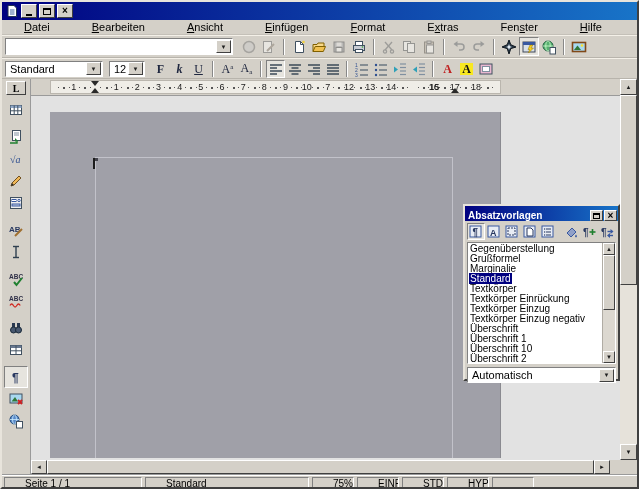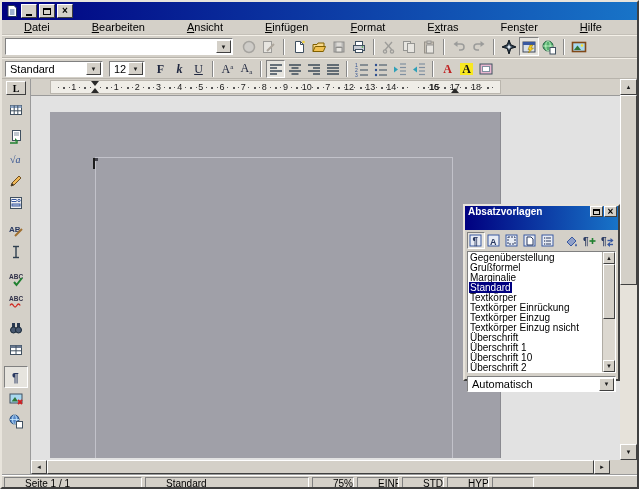--- a/index.html
+++ b/index.html
@@ -56,21 +56,21 @@
 .sbtn{width:16px;height:14px;min-width:16px;background:#d4d0c8;border:1px solid;border-color:#fff #404040 #404040 #fff;display:flex;align-items:center;justify-content:center;font-size:6px;color:#1a1a1a}
 .hthumb{flex:1;background:#d4d0c8;border:1px solid;border-color:#fff #404040 #404040 #fff}
 .hpad{width:10px;background:#d4d0c8}
 .vscroll{width:17px;display:flex;flex-direction:column;background:#dcd8d0;flex-shrink:0}
 .vscroll .sbtn{width:17px;height:16px}
 .vthumb{height:190px;background:#d4d0c8;border:1px solid;border-color:#fff #404040 #404040 #fff}
 .vtrack{flex:1;background:#e6e2da}
 .scorner{height:14px;background:#d4d0c8}
 
 .stylist{position:absolute;left:461px;top:202px;width:157px;height:177px;background:#d4d0c8;border:2px solid;border-color:#e8e4dc #404040 #404040 #e8e4dc;z-index:10}
-.stitle{height:24px;background:linear-gradient(90deg,#000080,#1874c8);color:#fff;font-weight:bold;font-size:10px;display:flex;align-items:flex-start;padding:0 1px 0 3px}
+.stitle{height:15px;background:linear-gradient(90deg,#000080,#1874c8);color:#fff;font-weight:bold;font-size:10px;display:flex;align-items:flex-end;padding:0 1px 0 3px}
 .stitle .t{flex:1;white-space:nowrap;overflow:hidden}
 .sbtn2{width:13px;height:11px;background:#d4d0c8;border:1px solid;border-color:#fff #404040 #404040 #fff;color:#000;display:flex;align-items:center;justify-content:center;margin-left:1px}
 .stools{height:21px;display:flex;align-items:center;padding:1px 2px}
 .stools .tb{width:18px;height:17px;min-width:18px}
 .slist{margin:0 2px;height:122px;background:#fff;border:1px solid;border-color:#808080 #fff #fff #808080;display:flex}
 .sitems{flex:1;overflow:hidden;padding:1px 0 0 1px}
 .sitem{height:10px;line-height:9px;white-space:nowrap;font-size:10px}
 .sitem .txt{padding:0 1px}
 .sitem.sel .txt{background:#000080;color:#fff}
 .sscroll{width:13px;display:flex;flex-direction:column;background:#dcd8d0;border-left:1px solid #b0aca4}
@@ -817,21 +817,21 @@
       </div>
     <div class="slist">
       <div class="sitems" id="styitems">
           <div class="sitem"><span class="txt">Gegenüberstellung</span></div>
           <div class="sitem"><span class="txt">Grußformel</span></div>
           <div class="sitem"><span class="txt">Marginalie</span></div>
           <div class="sitem sel"><span class="txt">Standard</span></div>
           <div class="sitem"><span class="txt">Textkörper</span></div>
           <div class="sitem"><span class="txt">Textkörper Einrückung</span></div>
           <div class="sitem"><span class="txt">Textkörper Einzug</span></div>
-          <div class="sitem"><span class="txt">Textkörper Einzug nsicht</span></div>
+          <div class="sitem"><span class="txt">Textkörper Einzug negativ</span></div>
           <div class="sitem"><span class="txt">Überschrift</span></div>
           <div class="sitem"><span class="txt">Überschrift 1</span></div>
           <div class="sitem"><span class="txt">Überschrift 10</span></div>
           <div class="sitem"><span class="txt">Überschrift 2</span></div>
         </div>
       <div class="sscroll">
         <span class="sbtn">
             <span>▲</span>
           </span>
         <span class="sthumb"></span>

